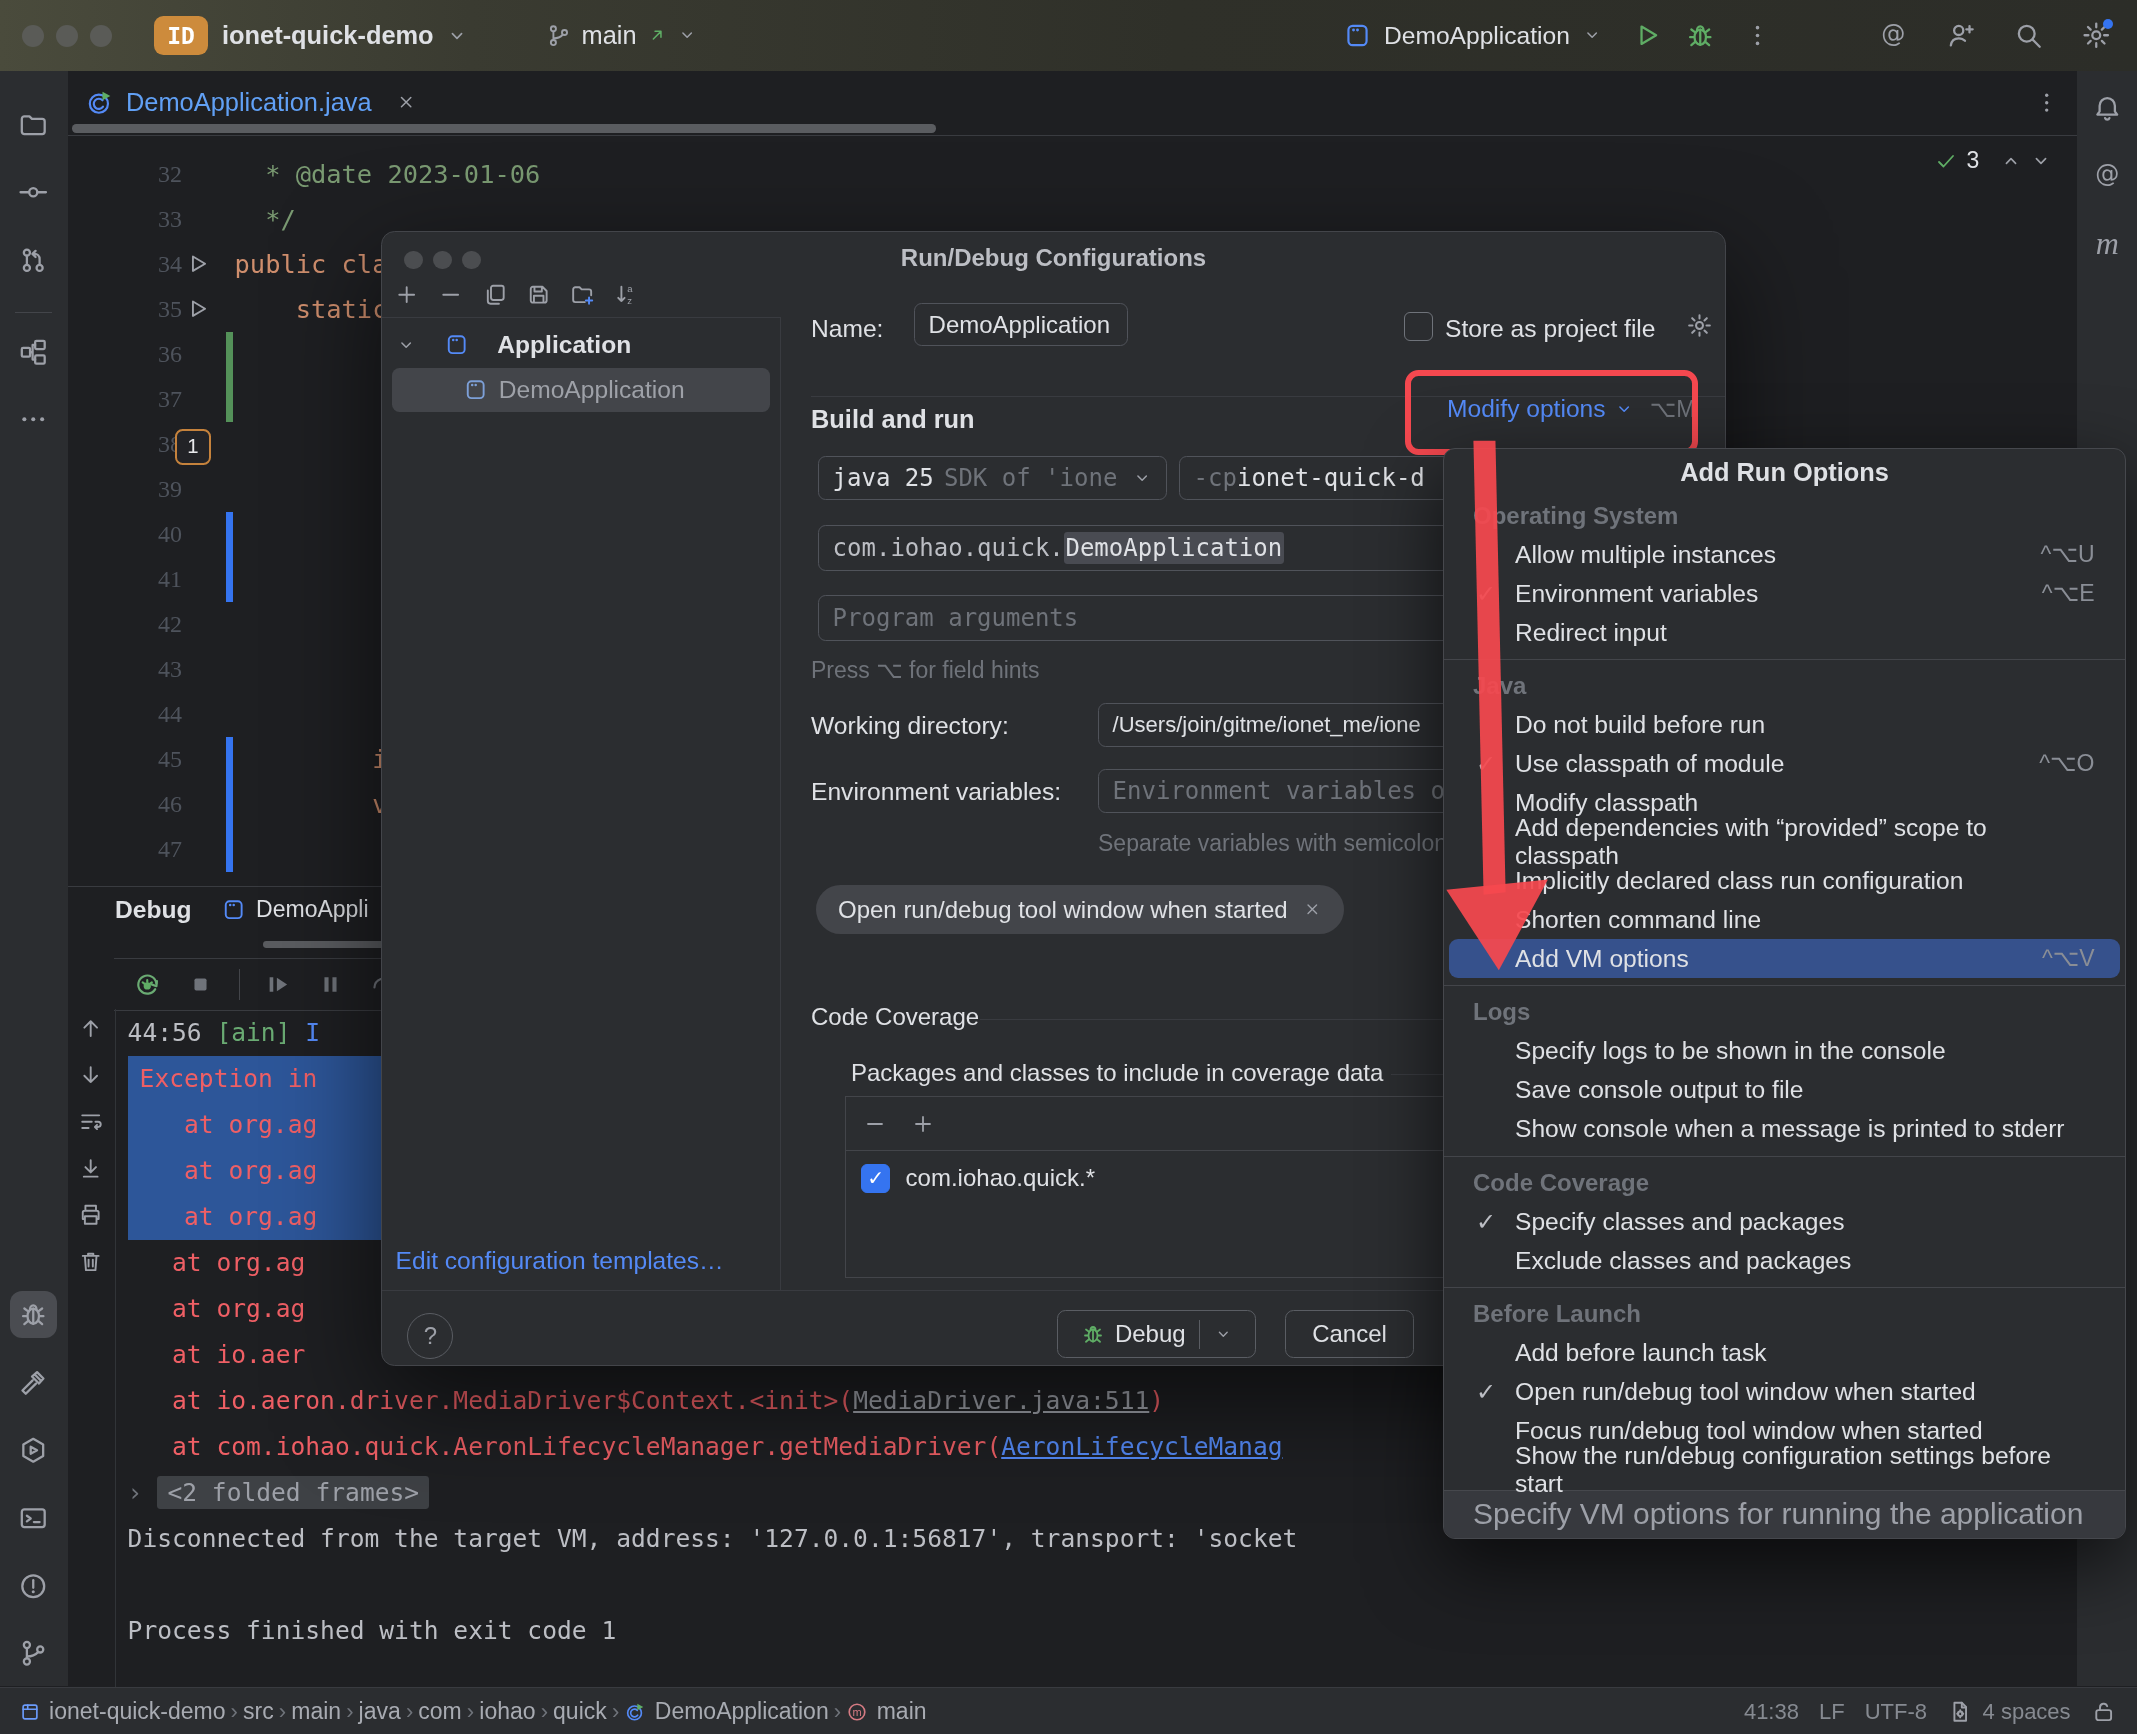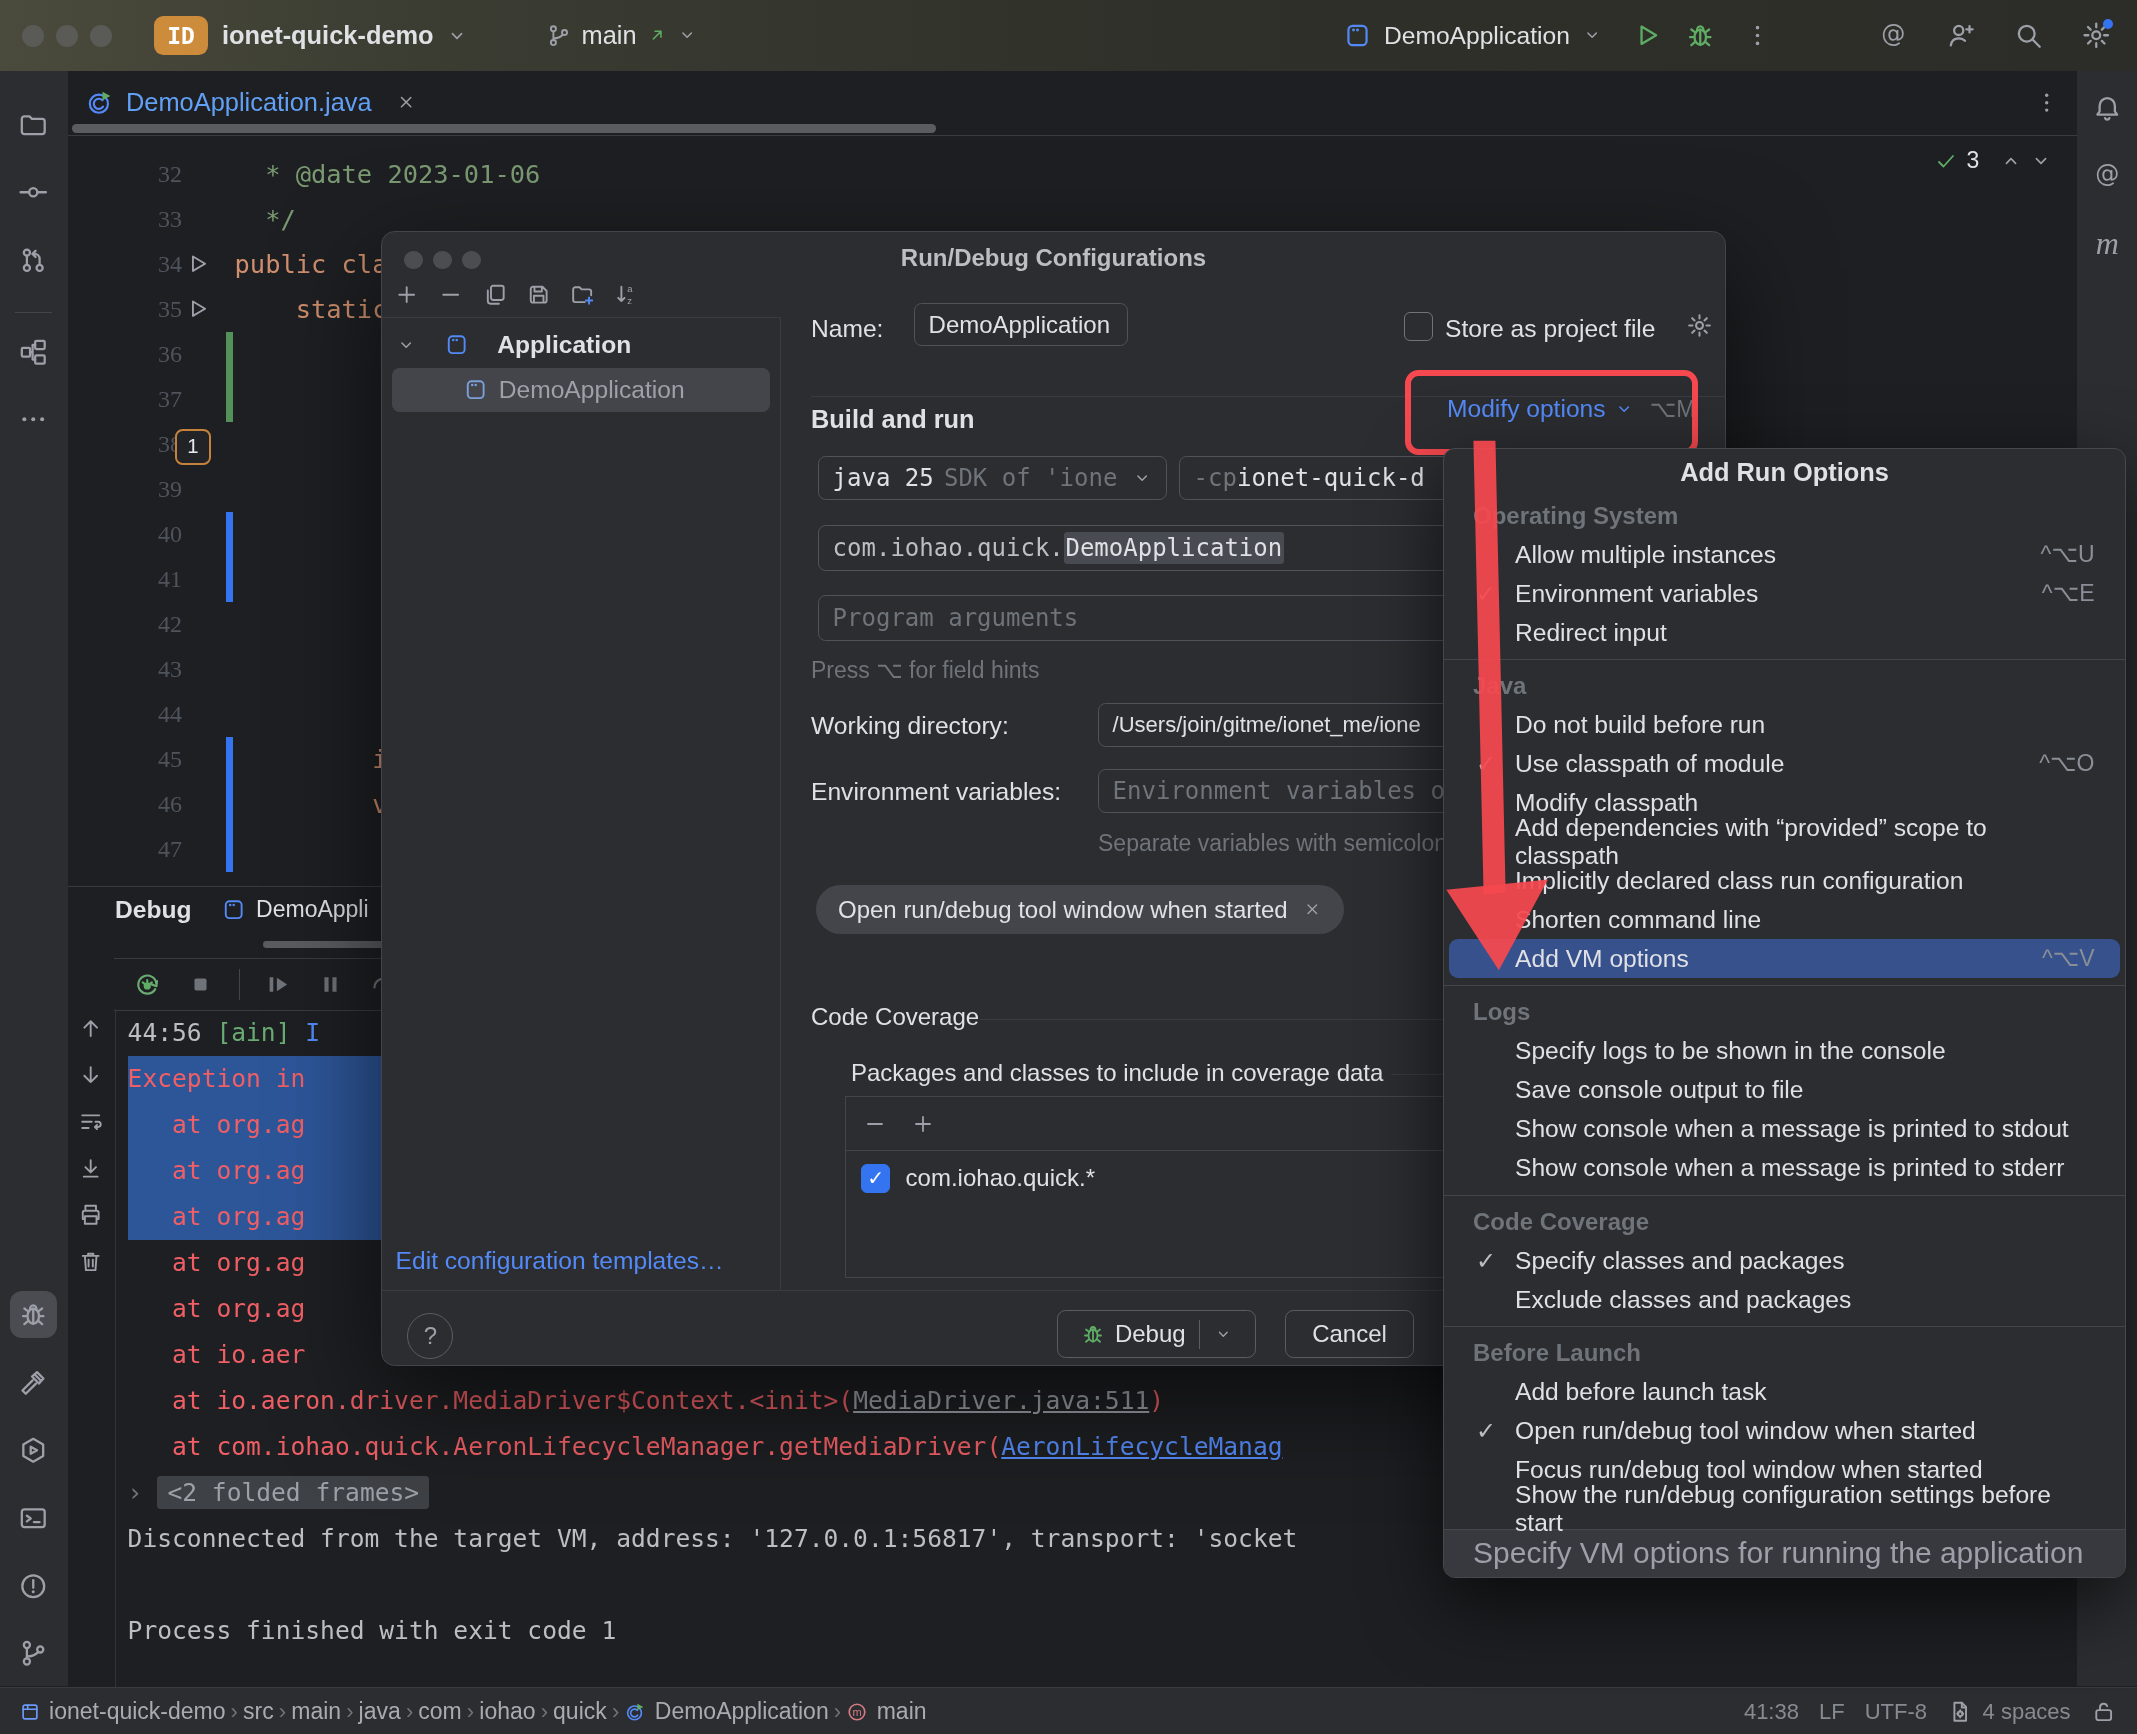--- a/index.html
+++ b/index.html
@@ -43,21 +43,21 @@
   .bookmark{position:absolute;left:107px;top:6.8px;width:32px;height:32px;border:2.5px solid #c5823c;border-radius:7.6px;
     color:#e8e9ec;font-size:20.3px;display:flex;align-items:center;justify-content:center;background:#222327;}
   #inspections{left:1934px;top:147px;gap:8.5px;font-size:23px;color:#dfe1e5;}
   
   #debugpanel{left:68px;top:886px;width:2009px;height:801px;background:#1e1f22;border-top:0.8px solid #393b40;}
   #dbg-header{left:68px;top:886px;width:2009px;height:47px;}
   #dbg-toolbar{left:114px;top:958px;width:1962px;height:51px;border-top:0.8px solid #393b40;border-bottom:0.8px solid #393b40;}
   #console-tools{left:68px;top:1009px;width:47px;height:678px;border-right:0.8px solid #313438;}
   #console{left:114px;top:1010px;width:1962px;height:670px;font-size:24.6px;}
   .con-row{height:46px;line-height:46px;white-space:pre;font-family:"DejaVu Sans Mono",monospace;padding-left:13.6px;}
-  .con-row .selwrap{display:inline-block;background:var(--console-sel);padding-right:119px;}
+  .con-row .selwrap{display:inline-block;background:var(--console-sel);padding-right:119px;padding-left:12px;}
   .cseg.p{color:#bcbec4;} .cseg.r{color:var(--red);} .cseg.g{color:var(--green);}
   .cseg.b{color:var(--accent);} .cseg.gr{color:#9da0a8;}
   .cseg.gl{color:#9da0a8;text-decoration:underline;}
   .cseg.bl{color:var(--accent);text-decoration:underline;}
   .foldbox{background:#3e4145;border-radius:3.4px;padding:1.7px 10.2px;}
   
   #statusbar{left:0;top:1687px;width:2138px;height:47px;background:#2b2d30;border-top:0.8px solid #393b40;
     font-size:23px;color:#a8abb2;}
   .crumb{display:inline-flex;align-items:center;gap:8.5px;}
   .crumb-sep{color:#6f737a;font-size:22px;padding:0 5.1px;}
@@ -855,23 +855,20 @@
         </div>
         <div class="msep"></div>
         <div class="mh">Logs</div>
         <div class="mi">
           <span>Specify logs to be shown in the console</span>
         </div>
         <div class="mi">
           <span>Save console output to file</span>
         </div>
         <div class="mi">
-          <span>Show console when a message is printed to stdout</span>
-        </div>
-        <div class="mi">
           <span>Show console when a message is printed to stderr</span>
         </div>
         <div class="msep"></div>
         <div class="mh">Code Coverage</div>
         <div class="mi">
           <span class="ck">✓</span>
           <span>Specify classes and packages</span>
         </div>
         <div class="mi">
           <span>Exclude classes and packages</span>

